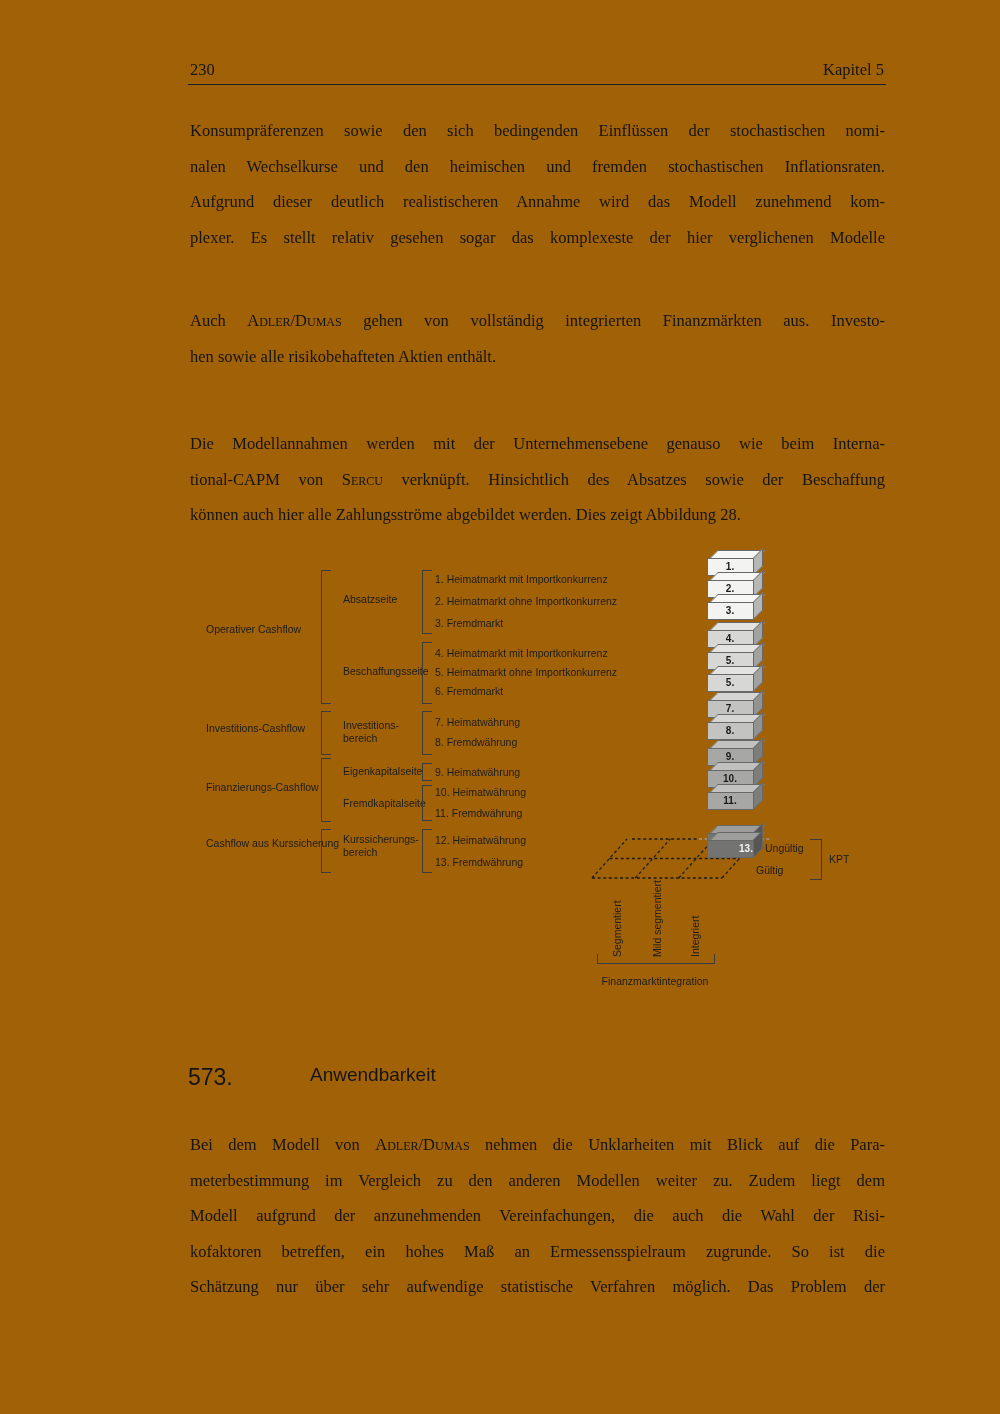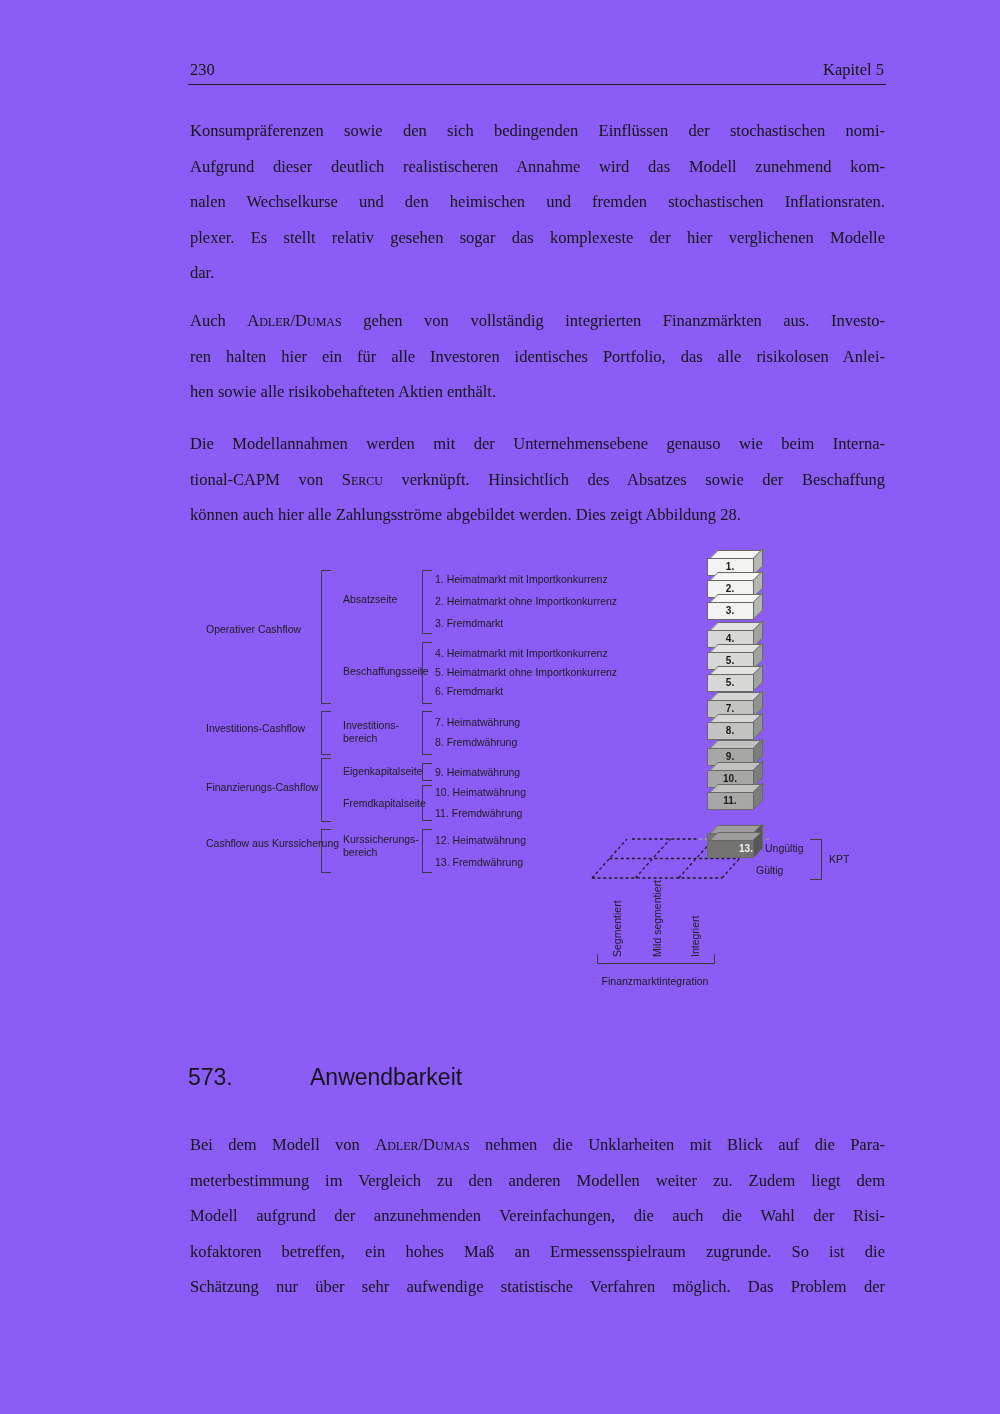--- a/index.html
+++ b/index.html
@@ -1,18 +1,18 @@
 <!DOCTYPE html>
 <html><head>
 <meta charset="utf-8">
 <style>
   html,body { margin:0; padding:0; background:#e9e9e9; }
   .page {
     position:relative; width:1000px; height:1414px; margin:0 auto;
-    background:#8b5cf6; overflow:hidden;
+    background:#a16207; overflow:hidden;
     font-family:"Liberation Serif", serif; color:#141414;
   }
   
   .hdr-num  { position:absolute; left:190px; top:60px; font-size:16.5px; }
   .hdr-chap { position:absolute; right:116px; top:60px; font-size:16.5px; }
   .hdr-rule { position:absolute; left:188px; top:84px; width:698px; border-top:1.6px solid #1c1c1c; }
   
   .para { position:absolute; left:190px; width:695px; font-size:16.5px; }
   .tline { line-height:35.5px; text-align:justify; text-align-last:justify; }
   .tline.end { text-align-last:left; }
@@ -36,41 +36,39 @@
   .box .topf  { position:absolute; left:1px; top:0px; width:45px; height:8px; border:1px solid #686868;
                 transform:skewX(-45deg); transform-origin:0 100%; }
   .box .sidef { position:absolute; left:46px; top:8px; width:8px; height:16px; border:1px solid #686868;
                 transform:skewY(-45deg); transform-origin:0 0; }
   .box .num   { position:absolute; left:0; top:8px; width:46px; height:17px; display:flex;
                 align-items:center; justify-content:center; font-size:10px; font-weight:bold; }
   
   .caption { position:absolute; left:203px; top:1030px; width:690px; font-size:14px; }
   .caption .cap-label { display:inline-block; width:92px; }
   .head-num   { position:absolute; left:188px; top:1064px; font-family:"Liberation Sans", sans-serif; font-size:23px; }
-  .head-title { position:absolute; left:310px; top:1064px; font-family:"Liberation Sans", sans-serif; font-size:23px; }
+  .head-title { position:absolute; left:310px; top:1064px; font-family:"Liberation Sans", sans-serif; font-size:19px; }
 </style>
 </head>
 <body>
 
 <div class="page">
 
   <div class="hdr-num">230</div>
   <div class="hdr-chap">Kapitel 5</div>
   <div class="hdr-rule"></div>
 
   <div class="para" style="top:113px">
       <div class="tline"><span>Konsumpräferenzen sowie den sich bedingenden Einflüssen der stochastischen nomi-</span></div>
+      <div class="tline"><span>nalen Wechselkurse und den heimischen und fremden stochastischen Inflationsraten.</span></div>
       <div class="tline"><span>Aufgrund dieser deutlich realistischeren Annahme wird das Modell zunehmend kom-</span></div>
-      <div class="tline"><span>nalen Wechselkurse und den heimischen und fremden stochastischen Inflationsraten.</span></div>
       <div class="tline"><span>plexer. Es stellt relativ gesehen sogar das komplexeste der hier verglichenen Modelle</span></div>
-      <div class="tline end"><span>dar.</span></div>
     </div>
   <div class="para" style="top:303px">
       <div class="tline"><span>Auch </span><span class="sc">Adler/Dumas</span><span> gehen von vollständig integrierten Finanzmärkten aus. Investo-</span></div>
-      <div class="tline"><span>ren halten hier ein für alle Investoren identisches Portfolio, das alle risikolosen Anlei-</span></div>
       <div class="tline end"><span>hen sowie alle risikobehafteten Aktien enthält.</span></div>
     </div>
   <div class="para" style="top:426px">
       <div class="tline"><span>Die Modellannahmen werden mit der Unternehmensebene genauso wie beim Interna-</span></div>
       <div class="tline"><span>tional-CAPM von </span><span class="sc">Sercu</span><span> verknüpft. Hinsichtlich des Absatzes sowie der Beschaffung</span></div>
       <div class="tline end"><span>können auch hier alle Zahlungsströme abgebildet werden. Dies zeigt Abbildung 28.</span></div>
     </div>
   <div class="para" style="top:1127px">
       <div class="tline"><span>Bei dem Modell von </span><span class="sc">Adler/Dumas</span><span> nehmen die Unklarheiten mit Blick auf die Para-</span></div>
       <div class="tline"><span>meterbestimmung im Vergleich zu den anderen Modellen weiter zu. Zudem liegt dem</span></div>

